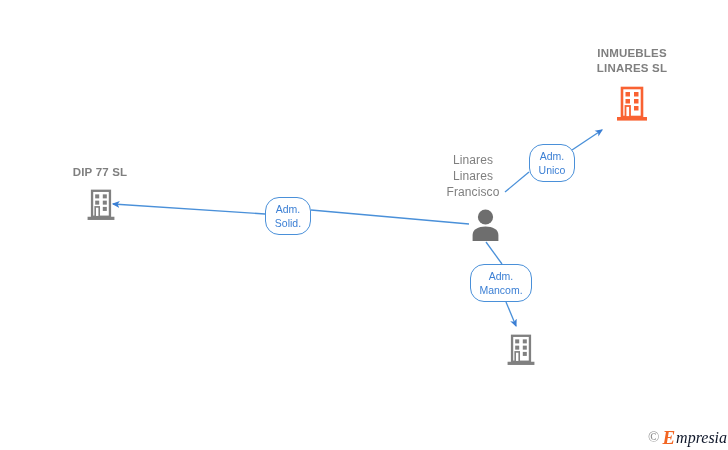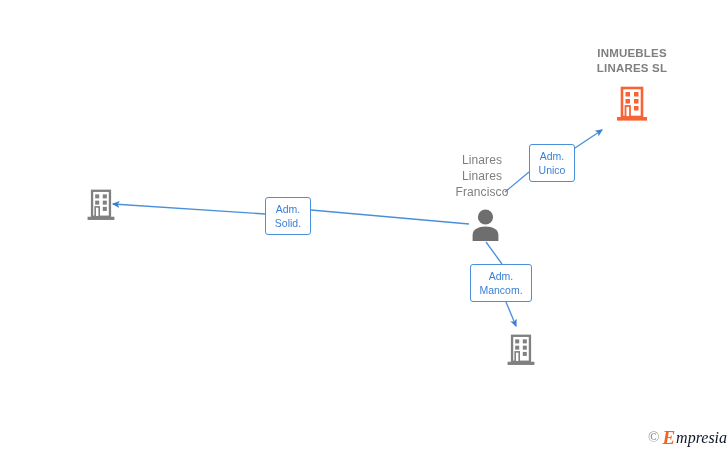--- a/index.html
+++ b/index.html
@@ -39,21 +39,21 @@
     font-size: 12px;
     line-height: 16px;
     letter-spacing: 0.1px;
   }
   .icon-wrap {
     position: absolute;
   }
   .rel-box {
     position: absolute;
     border: 1px solid #4a90d9;
-    border-radius: 3px;
+    border-radius: 14px;
     background: #ffffff;
     color: #3b7fd4;
     font-size: 10.5px;
     line-height: 14px;
     text-align: center;
     padding: 4px 6px 5px 6px;
     box-sizing: border-box;
     white-space: pre-line;
     font-family: "Liberation Sans", sans-serif;
   }
@@ -122,34 +122,35 @@
       <rect x="9.5" y="6" width="4.5" height="4.5" fill="#f96232"></rect>
       <rect x="18" y="6" width="4.5" height="4.5" fill="#f96232"></rect>
       <rect x="9.5" y="13" width="4.5" height="4.5" fill="#f96232"></rect>
       <rect x="18" y="13" width="4.5" height="4.5" fill="#f96232"></rect>
       <rect x="18" y="20" width="4.5" height="4.5" fill="#f96232"></rect>
       <rect x="9.5" y="20" width="4.5" height="11" fill="#ffffff" stroke="#f96232" stroke-width="1.8"></rect>
       <rect x="1" y="31" width="30" height="3.6" fill="#f96232"></rect>
     </svg>
   </div>
 
+  <div class="node-label" style="left:40px; top:165px; width:120px;">DIP 77 SL</div>
   <div class="icon-wrap" style="left:86px; top:189px;">
     <svg width="30" height="34" viewBox="0 0 32 38" xmlns="http://www.w3.org/2000/svg">
       <rect x="6" y="2" width="20" height="29" fill="none" stroke="#808080" stroke-width="2.6"></rect>
       <rect x="9.5" y="6" width="4.5" height="4.5" fill="#808080"></rect>
       <rect x="18" y="6" width="4.5" height="4.5" fill="#808080"></rect>
       <rect x="9.5" y="13" width="4.5" height="4.5" fill="#808080"></rect>
       <rect x="18" y="13" width="4.5" height="4.5" fill="#808080"></rect>
       <rect x="18" y="20" width="4.5" height="4.5" fill="#808080"></rect>
       <rect x="9.5" y="20" width="4.5" height="11" fill="#ffffff" stroke="#808080" stroke-width="1.8"></rect>
       <rect x="1" y="31" width="30" height="3.6" fill="#808080"></rect>
     </svg>
   </div>
 
-  <div class="node-label plain" style="left:427px; top:152px; width:110px;">Linares
+  <div class="node-label plain" style="left:418px; top:152px; width:110px;">Linares
 Linares
 Francisco</div>
   <div class="icon-wrap" style="left:471px; top:208px;">
     <svg width="29" height="33" viewBox="0 0 29 33" xmlns="http://www.w3.org/2000/svg">
       <circle cx="14.5" cy="9" r="7.6" fill="#6e6e6e"></circle>
       <path d="M 1.6 33 L 1.6 27 C 1.6 21.2 7.3 18.4 14.5 18.4 C 21.7 18.4 27.4 21.2 27.4 27 L 27.4 33 Z" fill="#6e6e6e"></path>
     </svg>
   </div>
 
   <div class="icon-wrap" style="left:506px; top:334px;">

